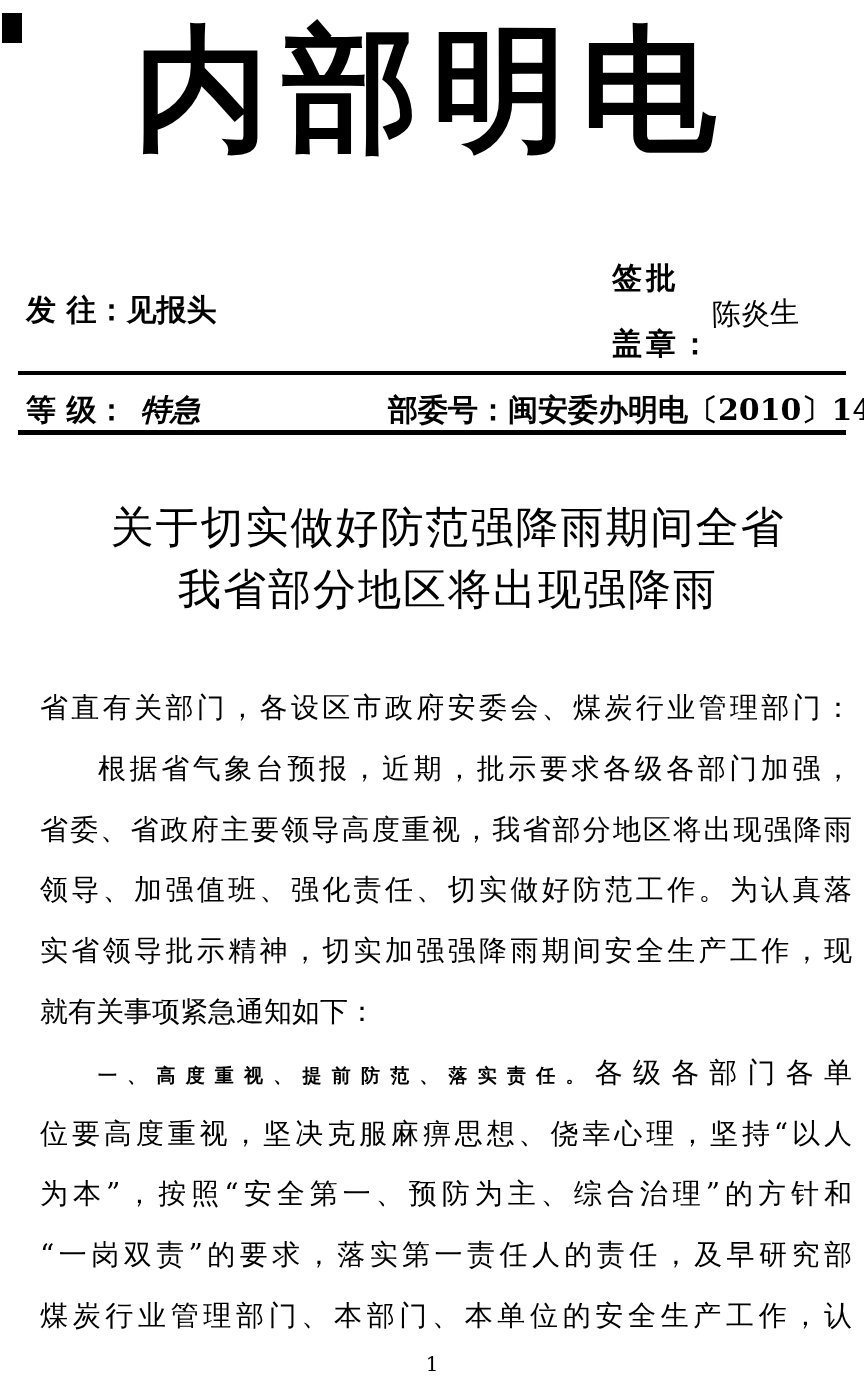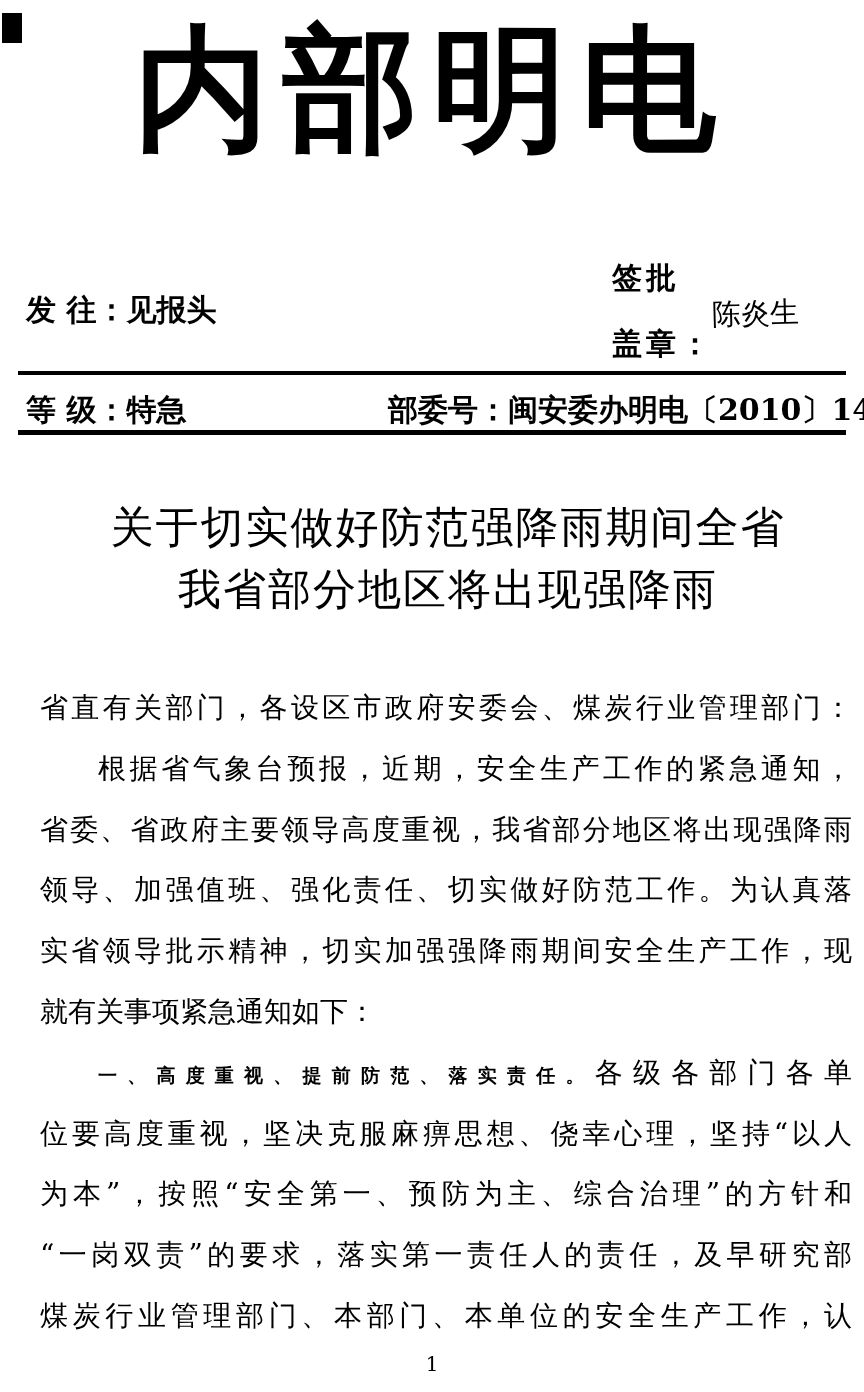--- a/index.html
+++ b/index.html
@@ -57,21 +57,21 @@
   }
   .divider {
     position: absolute;
     left: 18px;
     width: 828px;
     background: #000000;
   }
   .divider-top { top: 371px; height: 4px; }
   .divider-bottom { top: 430px; height: 5px; }
   .level-row { left: 26px; top: 390px; }
-  .level-row .value { margin-left: 0; }
+  .level-row .value { margin-left: 14px; font-style: italic; }
   .doc-no { left: 388px; top: 390px; }
   .doc-title {
     position: absolute;
     left: 0;
     width: 864px;
     text-align: center;
     font-size: 43px;
     line-height: 50px;
     font-weight: 500;
     letter-spacing: 2px;
@@ -136,21 +136,21 @@
     <span>部委号：</span><span>闽安委办明电〔2010〕14 号</span>
   </div>
 
   <div class="divider divider-bottom"></div>
 
   <div class="doc-title doc-title-1">关于切实做好防范强降雨期间全省</div>
   <div class="doc-title doc-title-2">我省部分地区将出现强降雨</div>
 
   <div class="body-text">
     <div class="bline">省直有关部门，各设区市政府安委会、煤炭行业管理部门：</div>
-    <div class="bline indent">根据省气象台预报，近期，安全生产工作的紧急通知，</div>
+    <div class="bline indent">根据省气象台预报，近期，批示要求各级各部门加强，</div>
     <div class="bline">省委、省政府主要领导高度重视，我省部分地区将出现强降雨</div>
     <div class="bline">领导、加强值班、强化责任、切实做好防范工作。为认真落</div>
     <div class="bline">实省领导批示精神，切实加强强降雨期间安全生产工作，现</div>
     <div class="bline short">就有关事项紧急通知如下：</div>
     <div class="bline indent"><span class="bold-seg">一、高度重视、提前防范、落实责任。</span><span>各级各部门各单</span></div>
     <div class="bline">位要高度重视，坚决克服麻痹思想、侥幸心理，坚持“以人</div>
     <div class="bline">为本”，按照“安全第一、预防为主、综合治理”的方针和</div>
     <div class="bline">“一岗双责”的要求，落实第一责任人的责任，及早研究部</div>
     <div class="bline">煤炭行业管理部门、本部门、本单位的安全生产工作，认</div>
   </div>

